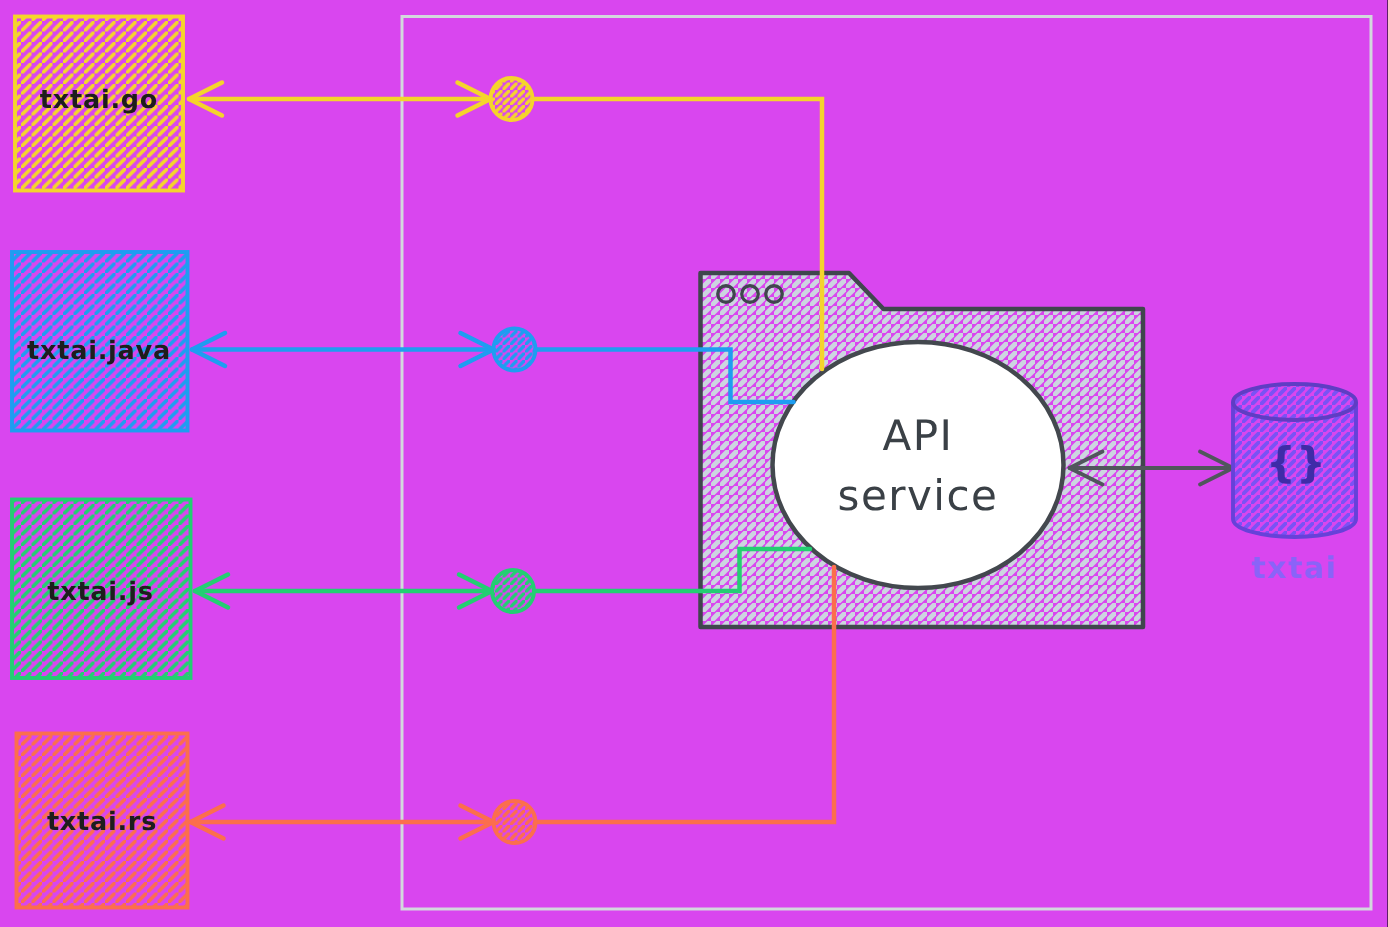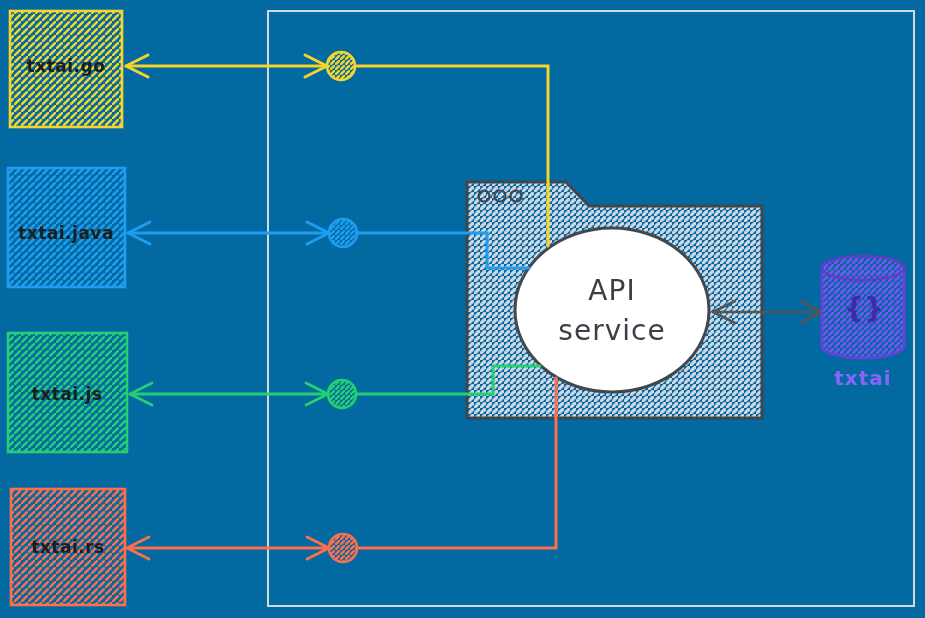--- a/index.html
+++ b/index.html
@@ -1,20 +1,20 @@
 <!DOCTYPE html>
 <html><head>
 <meta charset="utf-8">
 <style>
   html, body { margin: 0; padding: 0; background: #000; }
   .stage {
     position: relative;
     width: 925px;
     height: 618px;
-    background: #0369a1;
+    background: #d946ef;
     overflow: hidden;
     font-family: "DejaVu Sans", sans-serif;
   }
   svg { position: absolute; left: 0; top: 0; }
   text { font-family: "DejaVu Sans", sans-serif; }
   .client-label { font-size: 17px; font-weight: 600; fill: #1d1d1d; letter-spacing: 0.5px; }
   .api-label { font-size: 28px; fill: #3a4046; letter-spacing: 1px; }
   .db-glyph { font-size: 28px; font-weight: bold; fill: #3f2ba8; }
   .db-label { font-size: 20px; font-weight: 600; fill: #8a63f8; letter-spacing: 1px; }
 </style>

